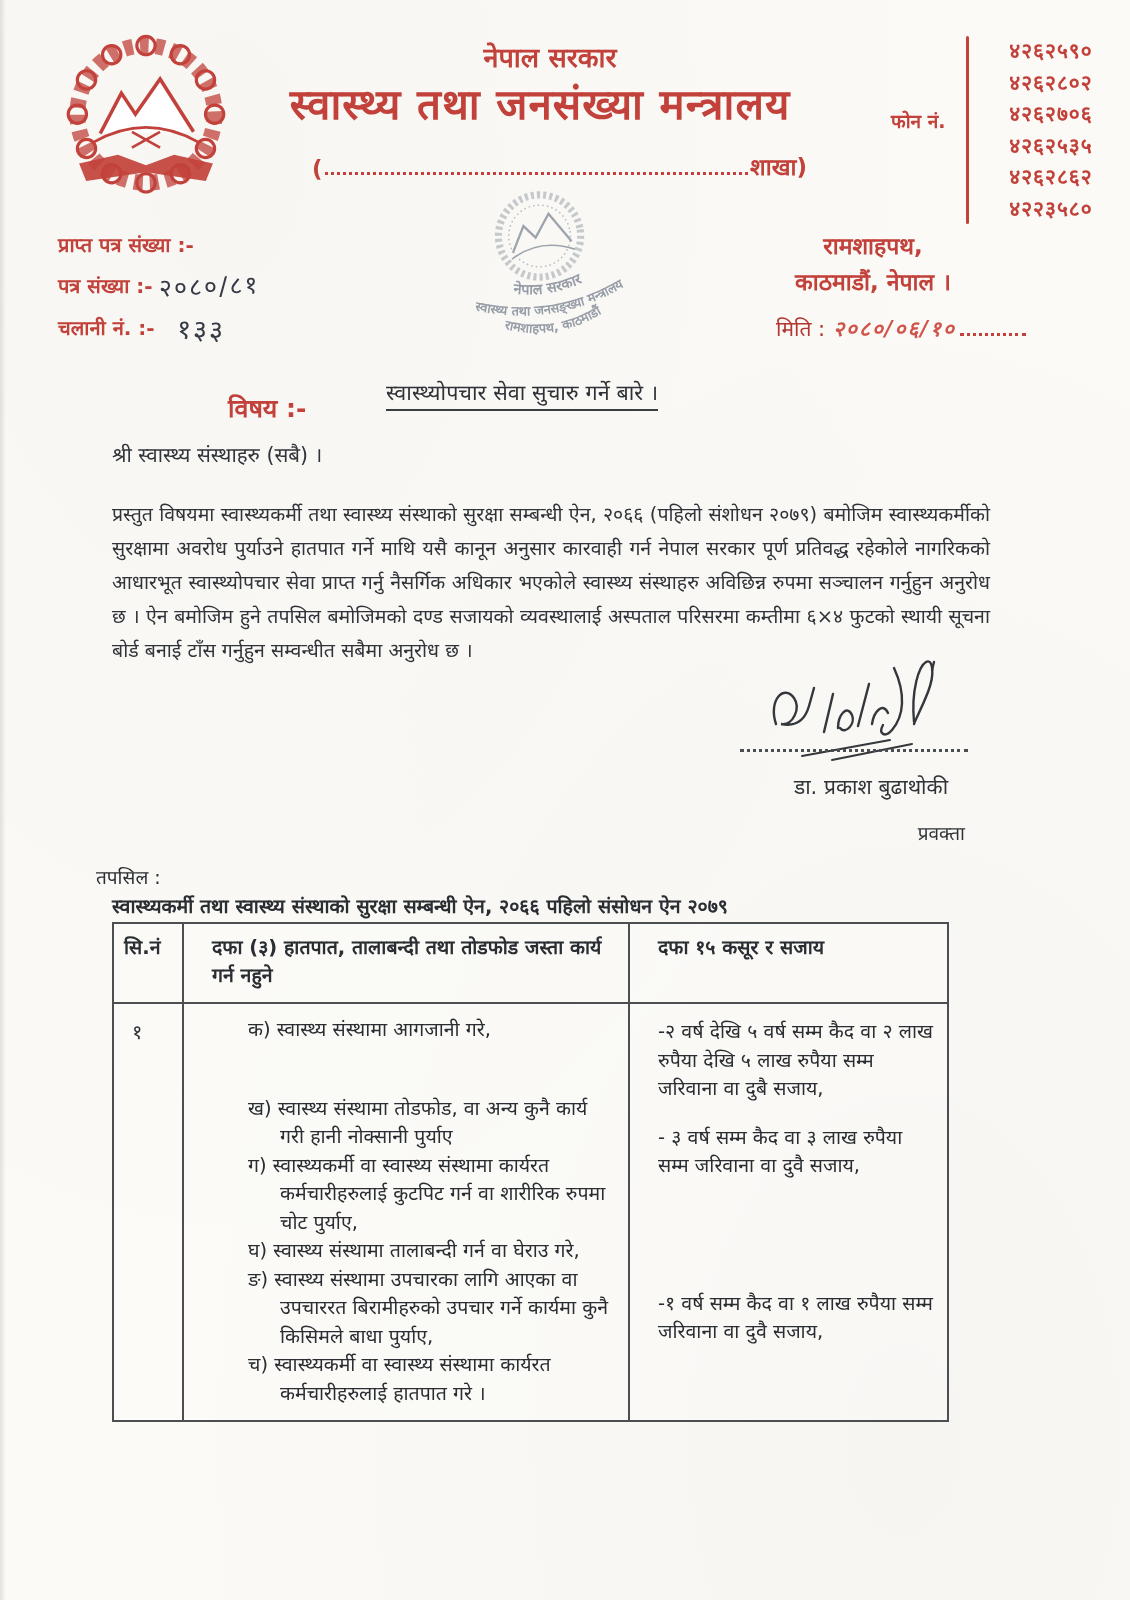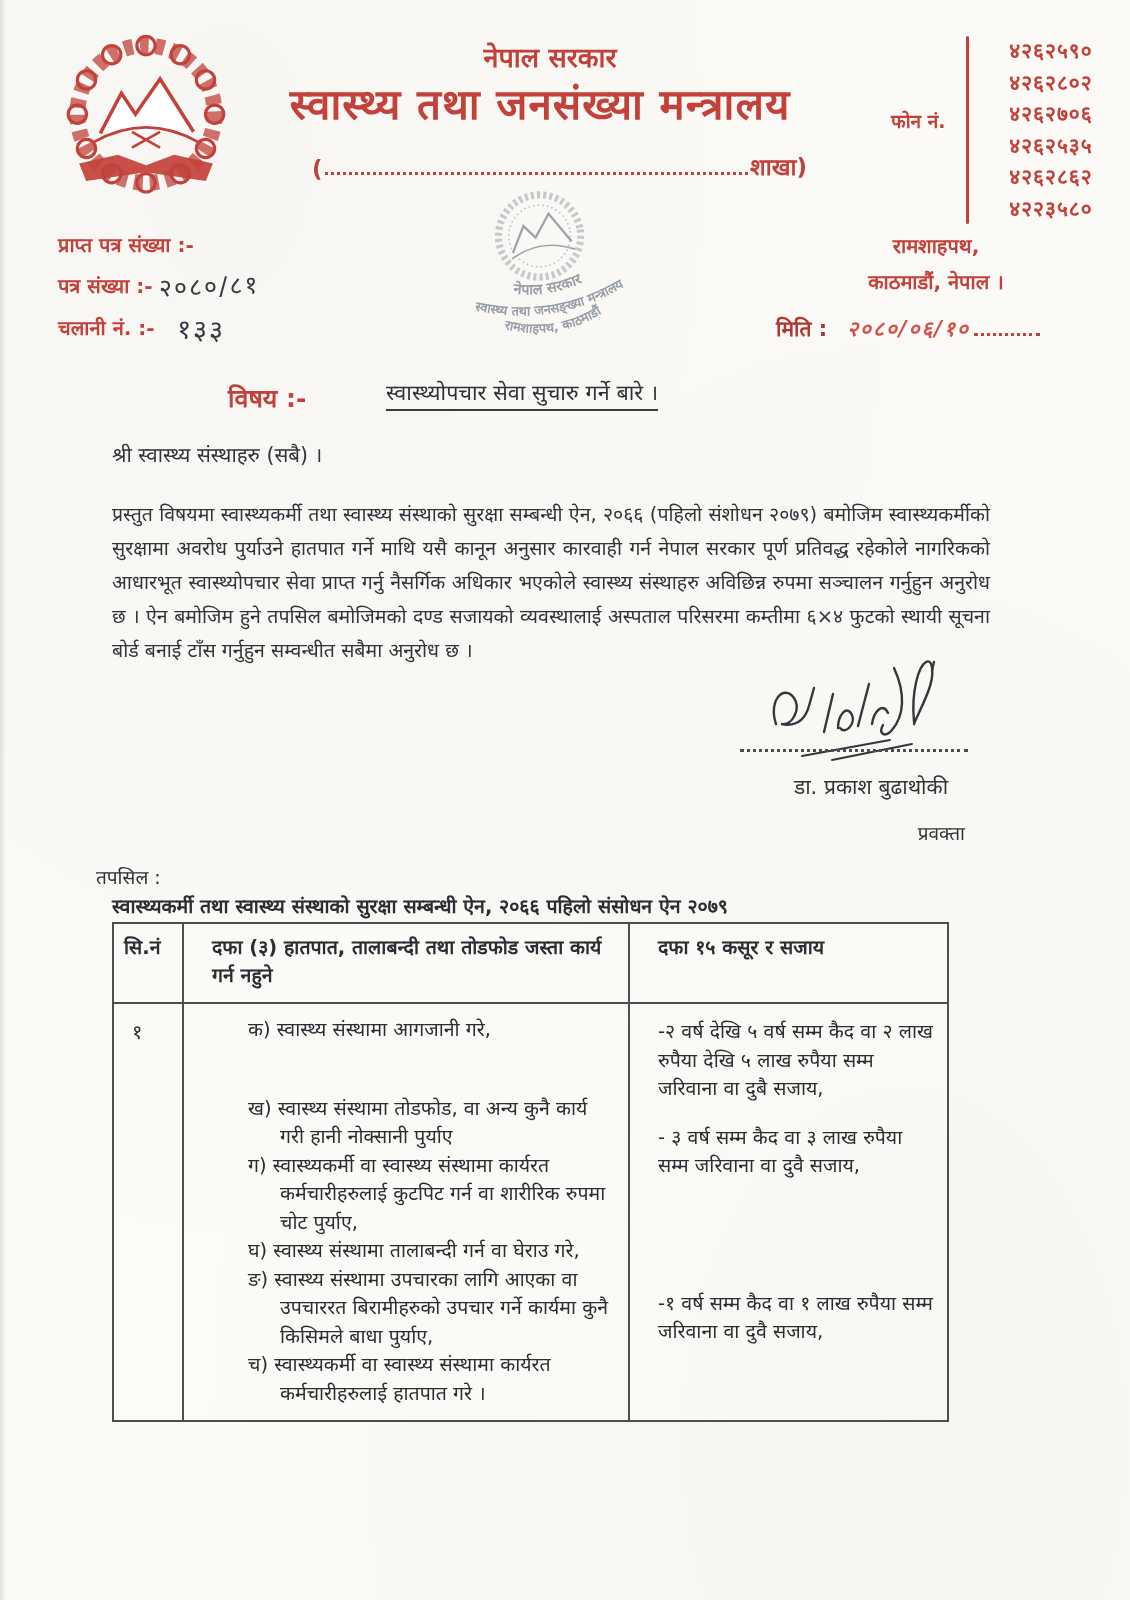--- a/index.html
+++ b/index.html
@@ -24,27 +24,27 @@
   .phone-list{top:36px;left:980px;width:142px;list-style:none;margin:0;padding:0;text-align:center;}
   .phone-list li{height:31.5px;font-size:21px;font-weight:bold;color:#c2413b;letter-spacing:1px;}
   
   .emblem{top:30px;left:58px;width:176px;height:186px;}
   
   .meta-left{top:226px;left:58px;font-size:20px;font-weight:bold;color:#c2413b;line-height:39px;white-space:nowrap;}
   .hand{font-weight:normal;color:#353a44;font-size:25px;letter-spacing:2px;display:inline-block;}
   .hand-1{transform:rotate(-2deg);margin-left:6px;position:relative;top:2px;}
   .hand-2{transform:rotate(2deg);margin-left:22px;position:relative;top:4px;font-size:27px;}
   .stamp{top:178px;left:440px;width:210px;height:185px;transform:rotate(-9deg);opacity:.88;}
-  .addr{top:228px;left:831px;width:210px;text-align:center;font-size:20px;font-weight:bold;color:#c2413b;line-height:36px;}
+  .addr{top:228px;left:768px;width:210px;text-align:center;font-size:23px;font-weight:bold;color:#c2413b;line-height:36px;}
   .date-row{top:314px;left:776px;font-size:21px;white-space:nowrap;display:flex;align-items:flex-end;}
-  .date-row .lbl{font-weight:bold;color:#b2352f;margin-right:20px;}
+  .date-row .lbl{font-weight:normal;color:#b2352f;margin-right:8px;}
   .date-row .val{color:#d0544a;font-weight:bold;letter-spacing:2px;font-style:italic;}
   .date-row .dots{width:66px;border-bottom:3px dotted #c2413b;margin:0 0 6px 4px;height:1px;}
   
-  .subject-label{top:380px;left:228px;font-size:25px;font-weight:bold;color:#c2413b;}
+  .subject-label{top:390px;left:228px;font-size:25px;font-weight:bold;color:#c2413b;}
   .subject-text{top:377px;left:386px;font-size:21.5px;color:#2e3236;border-bottom:2px solid #3a3e42;padding-bottom:3px;}
   .addressee{top:440px;left:112px;font-size:20.5px;color:#30343a;}
   .body-par{top:498px;left:112px;width:878px;font-size:19.5px;line-height:34px;color:#30343a;text-align:justify;margin:0;}
   
   .sig-svg{top:652px;left:762px;width:200px;height:112px;}
   .sig-dots{top:748px;left:740px;width:228px;border-bottom:3.5px dotted #4a4d52;height:1px;}
   .sig-name{top:772px;left:756px;width:230px;text-align:center;font-size:21px;color:#2f3338;}
   .sig-title{top:820px;left:785px;width:180px;text-align:right;font-size:19px;color:#2f3338;}
   
   .tapasil-heading{top:864px;left:96px;font-size:19px;color:#2a2e33;text-underline-offset:4px;}

